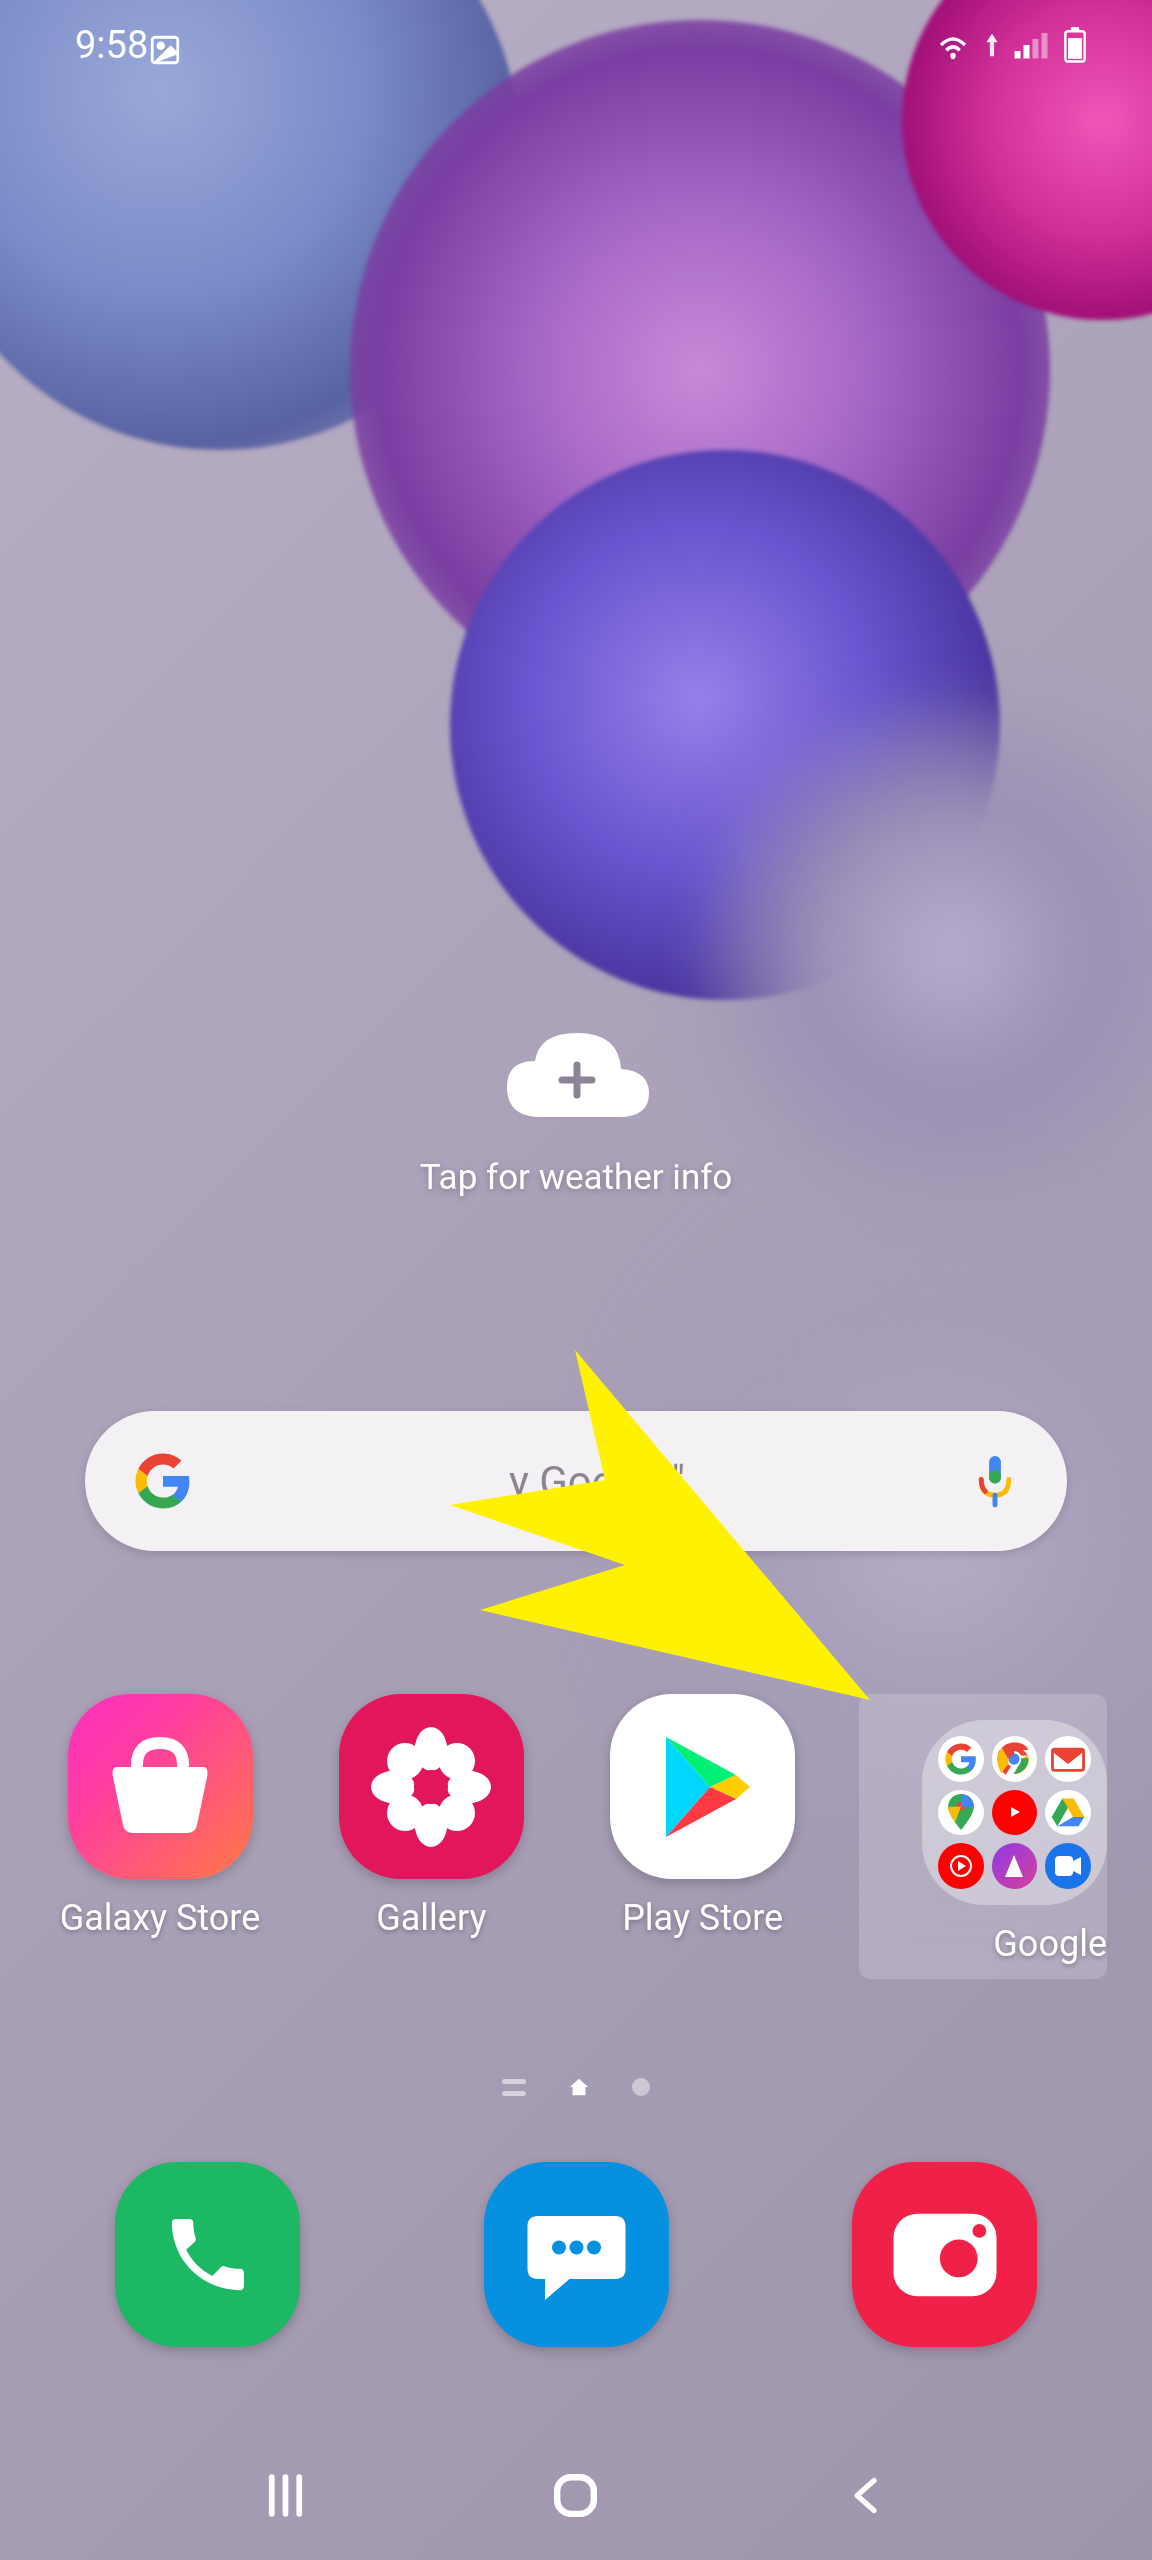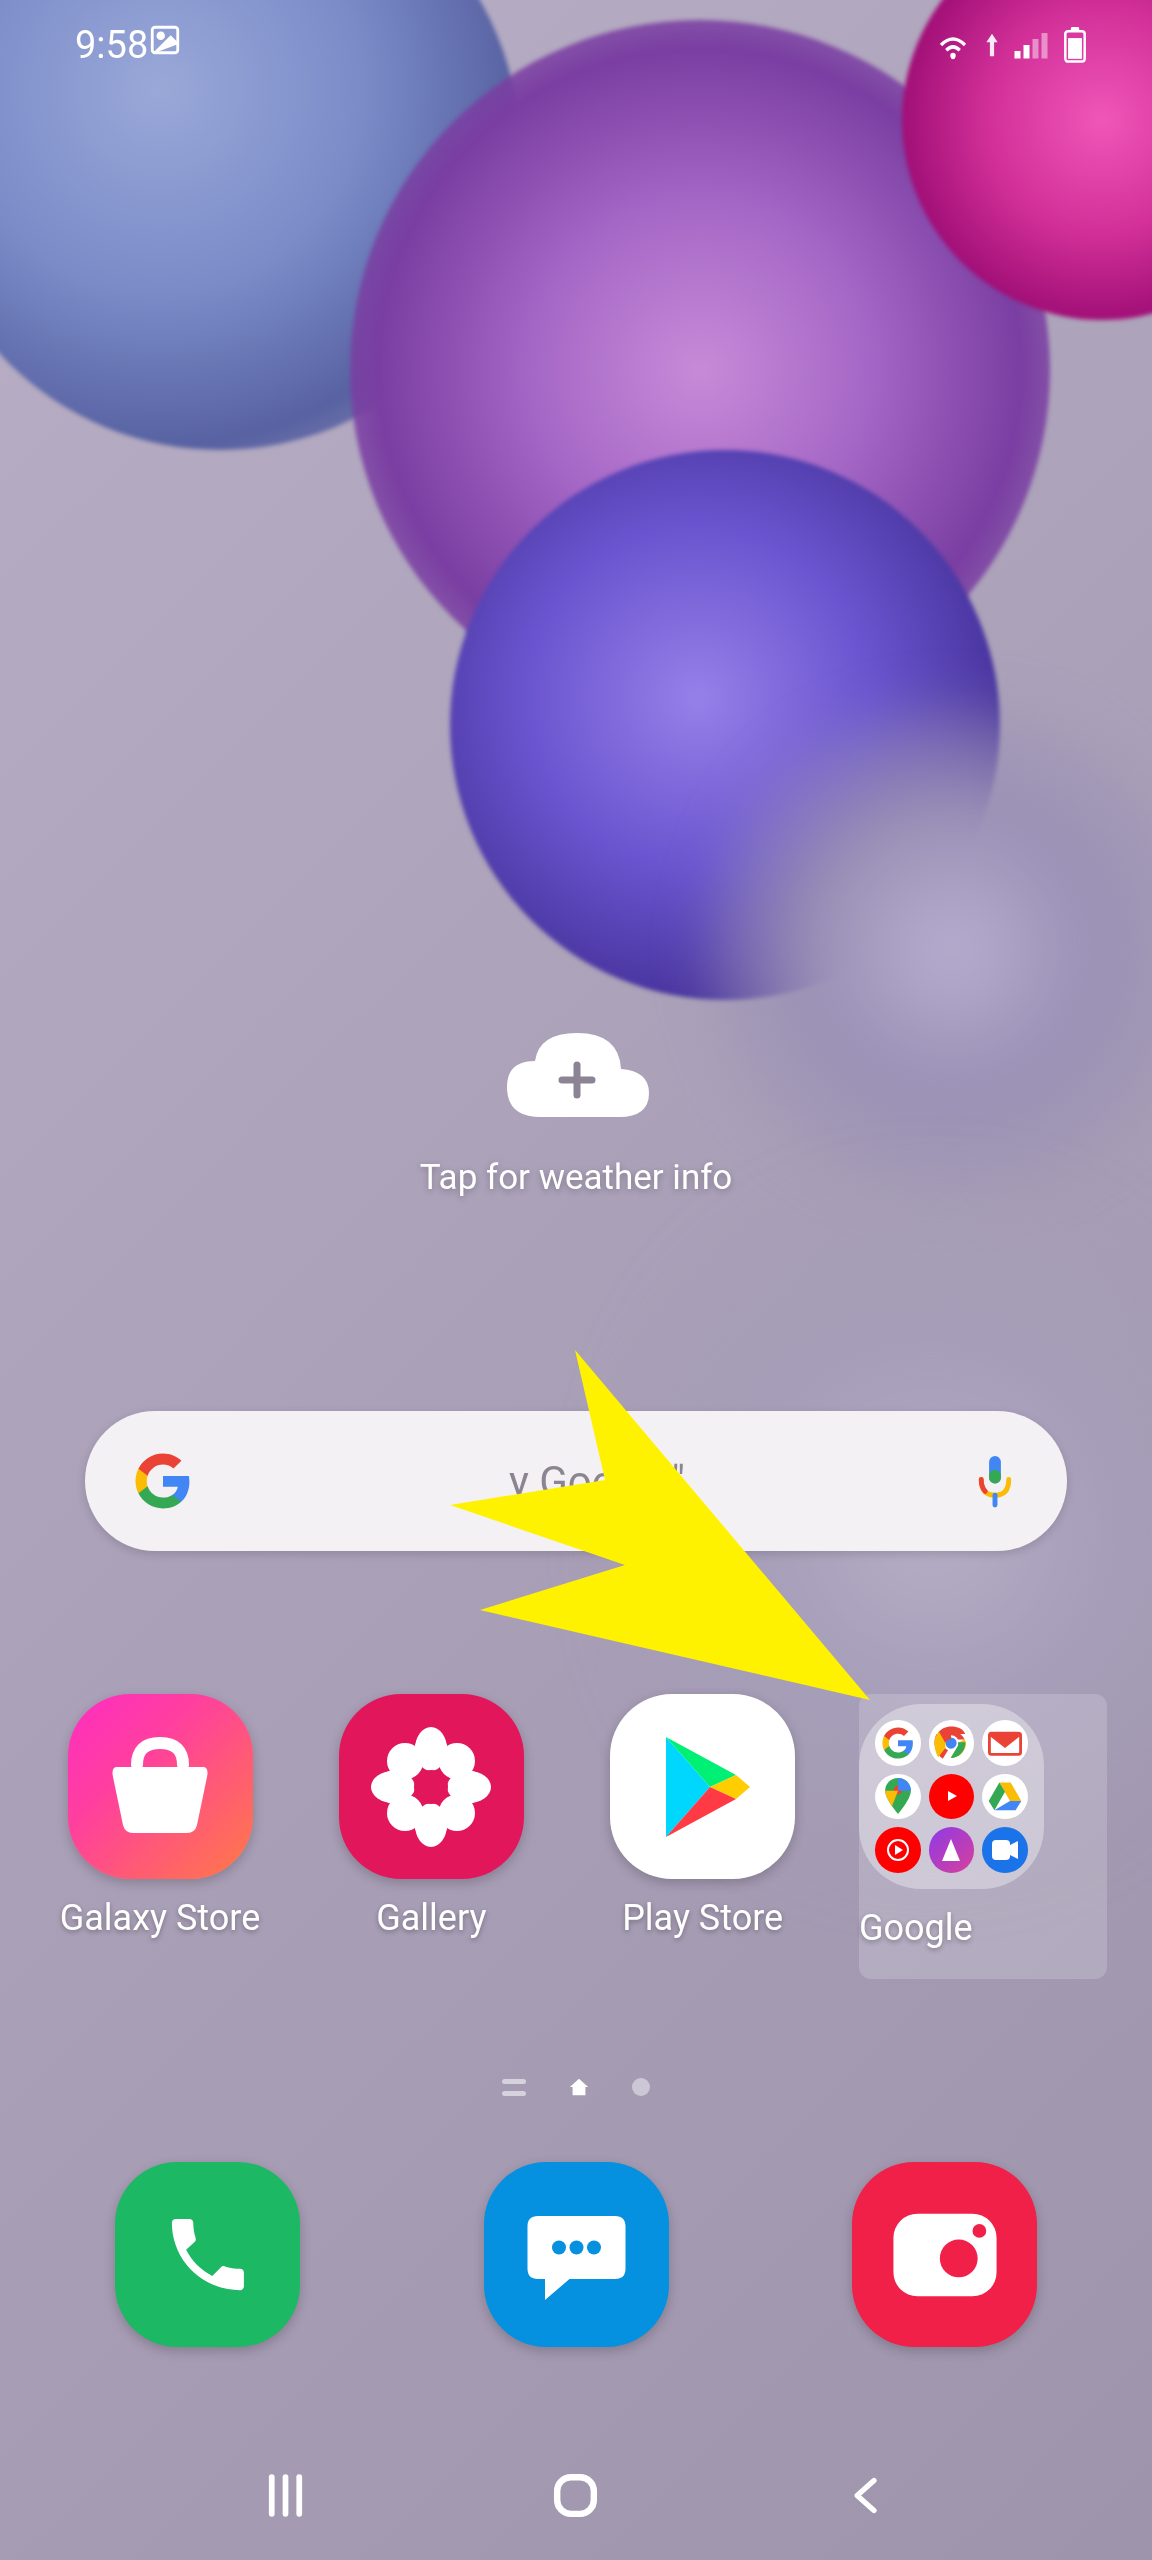--- a/index.html
+++ b/index.html
@@ -28,21 +28,21 @@
       background: radial-gradient(circle at 50% 50%, #b8aed0 0%, #9a90b5 40%, transparent 80%); filter: blur(25px); }
     .blob6 { top: 1180px; right: -80px; width: 600px; height: 700px;
       background: radial-gradient(circle at 50% 50%, #b8b0c8 0%, #a59db8 40%, transparent 75%); filter: blur(40px); }
 
     
     .status-bar {
       position: absolute; top: 0; left: 0; right: 0; height: 90px;
       display: flex; align-items: center; justify-content: space-between;
       padding: 0 65px 0 75px; color: #fff; font-size: 38px; font-weight: 400;
     }
-    .status-left { display: flex; align-items: flex-start; }
+    .status-left { display: flex; align-items: flex-end; }
     .status-right { display: flex; align-items: center; gap: 14px; }
     .status-right svg { display: block; }
 
     
     .weather-widget {
       position: absolute; top: 1025px; left: 0; right: 0;
       display: flex; flex-direction: column; align-items: center; gap: 42px;
     }
     .cloud-icon { width: 155px; height: 90px; position: relative; }
     .weather-text { color: #fff; font-size: 35px; font-weight: 400; text-shadow: 0 2px 6px rgba(0,0,0,0.25); }
@@ -81,22 +81,22 @@
 
     .galaxy-store { background: linear-gradient(135deg, #ff2ec2 0%, #ff3ea0 35%, #ff7a45 100%); }
     .gallery { background: #e2175b; }
     .play-store { background: #fff; }
 
     
     .folder-container {
       width: 248px; height: 285px;
       background: rgba(255,255,255,0.18);
       border-radius: 12px;
-      display: flex; flex-direction: column; align-items: flex-start;
-      padding-top: 10px; gap: 18px;
+      display: flex; flex-direction: column; align-items: flex-end;
+      padding-top: 26px; gap: 18px;
     }
     .folder-icon {
       width: 185px; height: 185px; border-radius: 62px;
       background: rgba(255,255,255,0.35);
       display: grid; grid-template-columns: repeat(3, 1fr); grid-template-rows: repeat(3, 1fr);
       gap: 8px; padding: 16px;
     }
     .folder-mini {
       border-radius: 50%; width: 100%; height: 100%;
       display: flex; align-items: center; justify-content: center;

